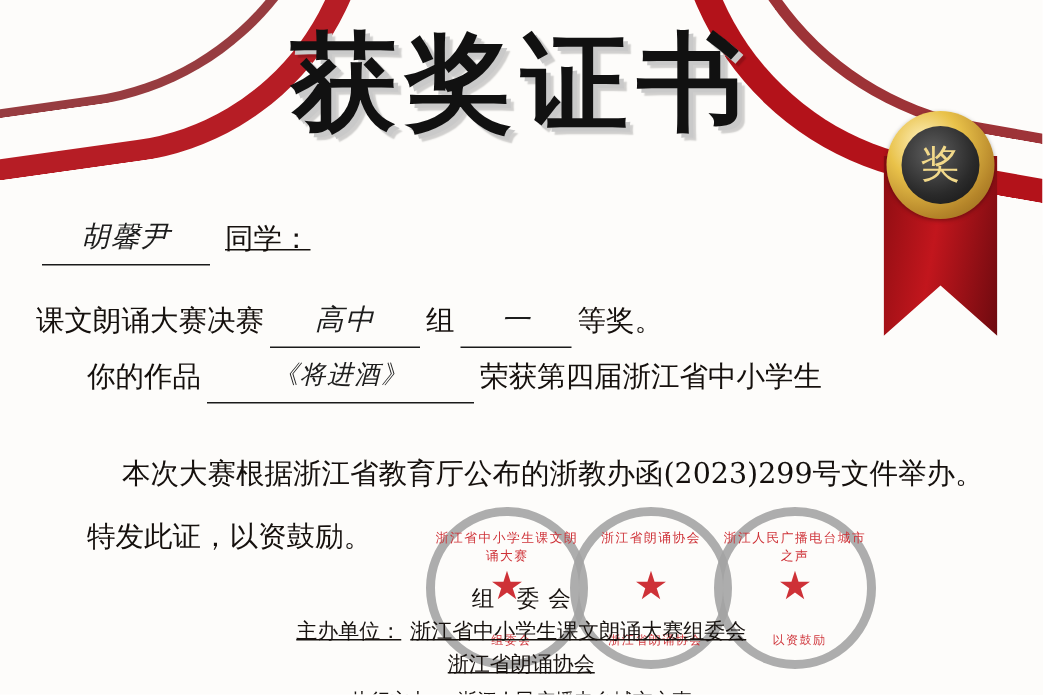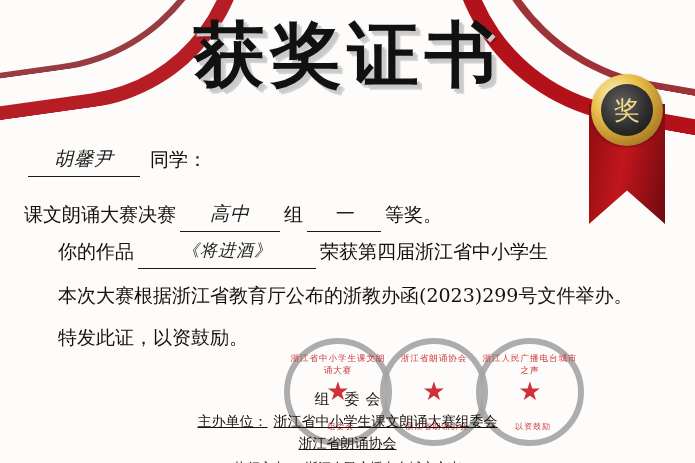--- a/index.html
+++ b/index.html
@@ -140,21 +140,21 @@
   .line {
     position: relative;
     display: flex;
     align-items: flex-end;
     line-height: 36px;
     white-space: nowrap;
   }
   .line.l1 { padding-left: 28px; margin-bottom: 18px; }
   .line.l2 { padding-left: 58px; }
   .line.l3 { padding-left: 24px; margin-top: 10px; }
-  .line.l4 { padding-left: 58px; margin-top: 8px; }
+  .line.l4 { padding-left: 42px; margin-top: 29px; justify-content: center; }
   .line.l5 { padding-left: 58px; margin-top: 6px; }
 
   .blank {
     display: inline-block;
     border-bottom: 1.5px solid #1a1a1a;
     text-align: center;
     font-family: "DejaVu Serif", serif;
     color: #1d1d1d;
     padding: 0 4px;
   }
@@ -247,21 +247,21 @@
       <div class="medal-inner">奖</div>
     </div>
   </div>
 
   <div class="title">获奖证书</div>
 
   <div class="body-area">
 
     <div class="line l1">
       <span class="blank name handwrite">胡馨尹</span>
-      <span style="margin-left:10px;">同学：</span>
+      <span style="margin-left:10px;text-decoration:underline;">同学：</span>
     </div>
 
     <div class="line l3">
       <span>课文朗诵大赛决赛</span>
       <span class="blank group handwrite" style="margin:0 4px;">高中</span>
       <span>组</span>
       <span class="blank level handwrite" style="margin:0 4px;">一</span>
       <span>等奖。</span>
     </div>
 

